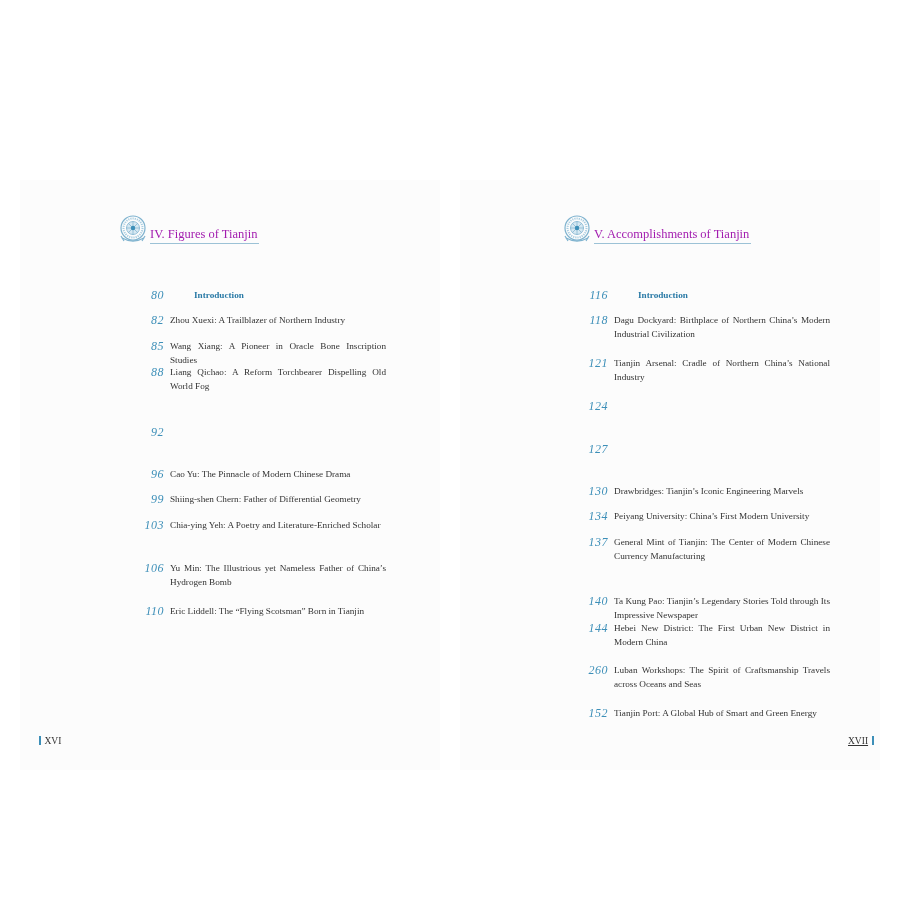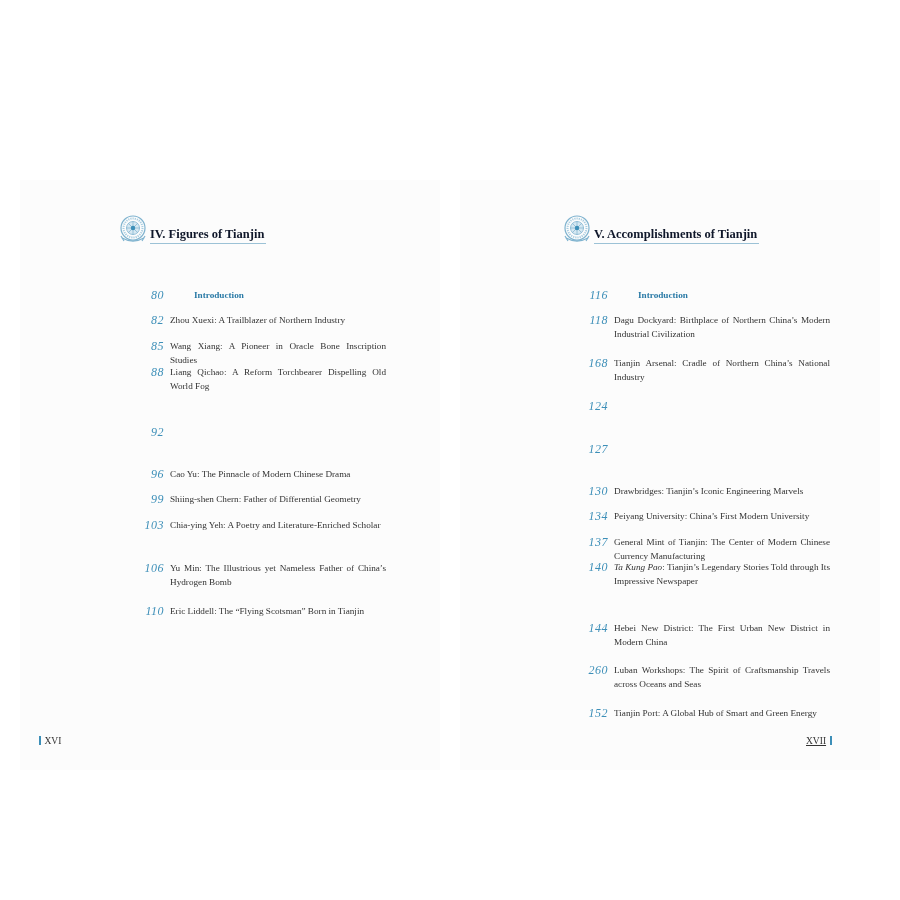--- a/index.html
+++ b/index.html
@@ -42,23 +42,23 @@
       position: relative;
     }
     .emblem {
       width: 30px;
       height: 30px;
       flex: 0 0 30px;
       margin-right: 2px;
     }
     .heading-text {
       font-family: "Liberation Serif", serif;
-      font-weight: bold;
+      font-weight: normal;
       font-size: 12.5px;
-      color: #0f172a;
+      color: #a21caf;
       padding-bottom: 1px;
       border-bottom: 1px solid #9cc2d6;
       padding-right: 2px;
       white-space: nowrap;
     }
 
     .toc {
       list-style: none;
       margin: 0;
       padding: 0;
@@ -94,35 +94,34 @@
       text-align: justify;
       text-align-last: left;
       width: 216px;
     }
     .entry-title.intro {
       font-weight: bold;
       color: #2a7aa6;
       margin-left: 24px;
     }
     .entry-title .ital {
-      font-style: italic;
       margin-top: 28px;
     }
 
     .folio {
       position: absolute;
       top: 736px;
       font-family: "Liberation Serif", serif;
       font-size: 9.5px;
       color: #333;
       display: flex;
       align-items: flex-start;
     }
     .folio.left { left: 39px; }
-    .folio.right { left: 806px; text-decoration: underline; }
+    .folio.right { left: 848px; text-decoration: underline; }
     .folio-bar {
       display: inline-block;
       width: 1.5px;
       height: 9px;
       background: #3d8fb8;
     }
     .folio.left .folio-bar { margin-right: 4px; }
     .folio.right .folio-bar { margin-left: 4px; }
   </style>
 </head>
@@ -216,42 +215,42 @@
     <div class="toc">
       <div class="toc-entry" style="top:44px">
         <span class="page-num">116</span>
         <span class="entry-title intro">Introduction</span>
       </div>
       <div class="toc-entry" style="top:69px">
         <span class="page-num">118</span>
         <span class="entry-title">Dagu Dockyard: Birthplace of Northern China’s Modern Industrial Civilization</span>
       </div>
       <div class="toc-entry" style="top:112px">
-        <span class="page-num">168</span>
+        <span class="page-num">121</span>
         <span class="entry-title">Tianjin Arsenal: Cradle of Northern China’s National Industry</span>
       </div>
       <div class="toc-entry" style="top:155px">
         <span class="page-num">124</span>
       </div>
       <div class="toc-entry" style="top:198px">
         <span class="page-num">127</span>
       </div>
       <div class="toc-entry" style="top:240px">
         <span class="page-num">130</span>
         <span class="entry-title">Drawbridges: Tianjin’s Iconic Engineering Marvels</span>
       </div>
       <div class="toc-entry" style="top:265px">
         <span class="page-num">134</span>
         <span class="entry-title">Peiyang University: China’s First Modern University</span>
       </div>
       <div class="toc-entry" style="top:291px">
         <span class="page-num">137</span>
         <span class="entry-title">General Mint of Tianjin: The Center of Modern Chinese Currency Manufacturing</span>
       </div>
-      <div class="toc-entry" style="top:316px">
+      <div class="toc-entry" style="top:350px">
         <span class="page-num">140</span>
         <span class="entry-title"><span class="ital">Ta Kung Pao</span><span>: Tianjin’s Legendary Stories Told through Its Impressive Newspaper</span></span>
       </div>
       <div class="toc-entry" style="top:377px">
         <span class="page-num">144</span>
         <span class="entry-title">Hebei New District: The First Urban New District in Modern China</span>
       </div>
       <div class="toc-entry" style="top:419px">
         <span class="page-num">260</span>
         <span class="entry-title">Luban Workshops: The Spirit of Craftsmanship Travels across Oceans and Seas</span>

